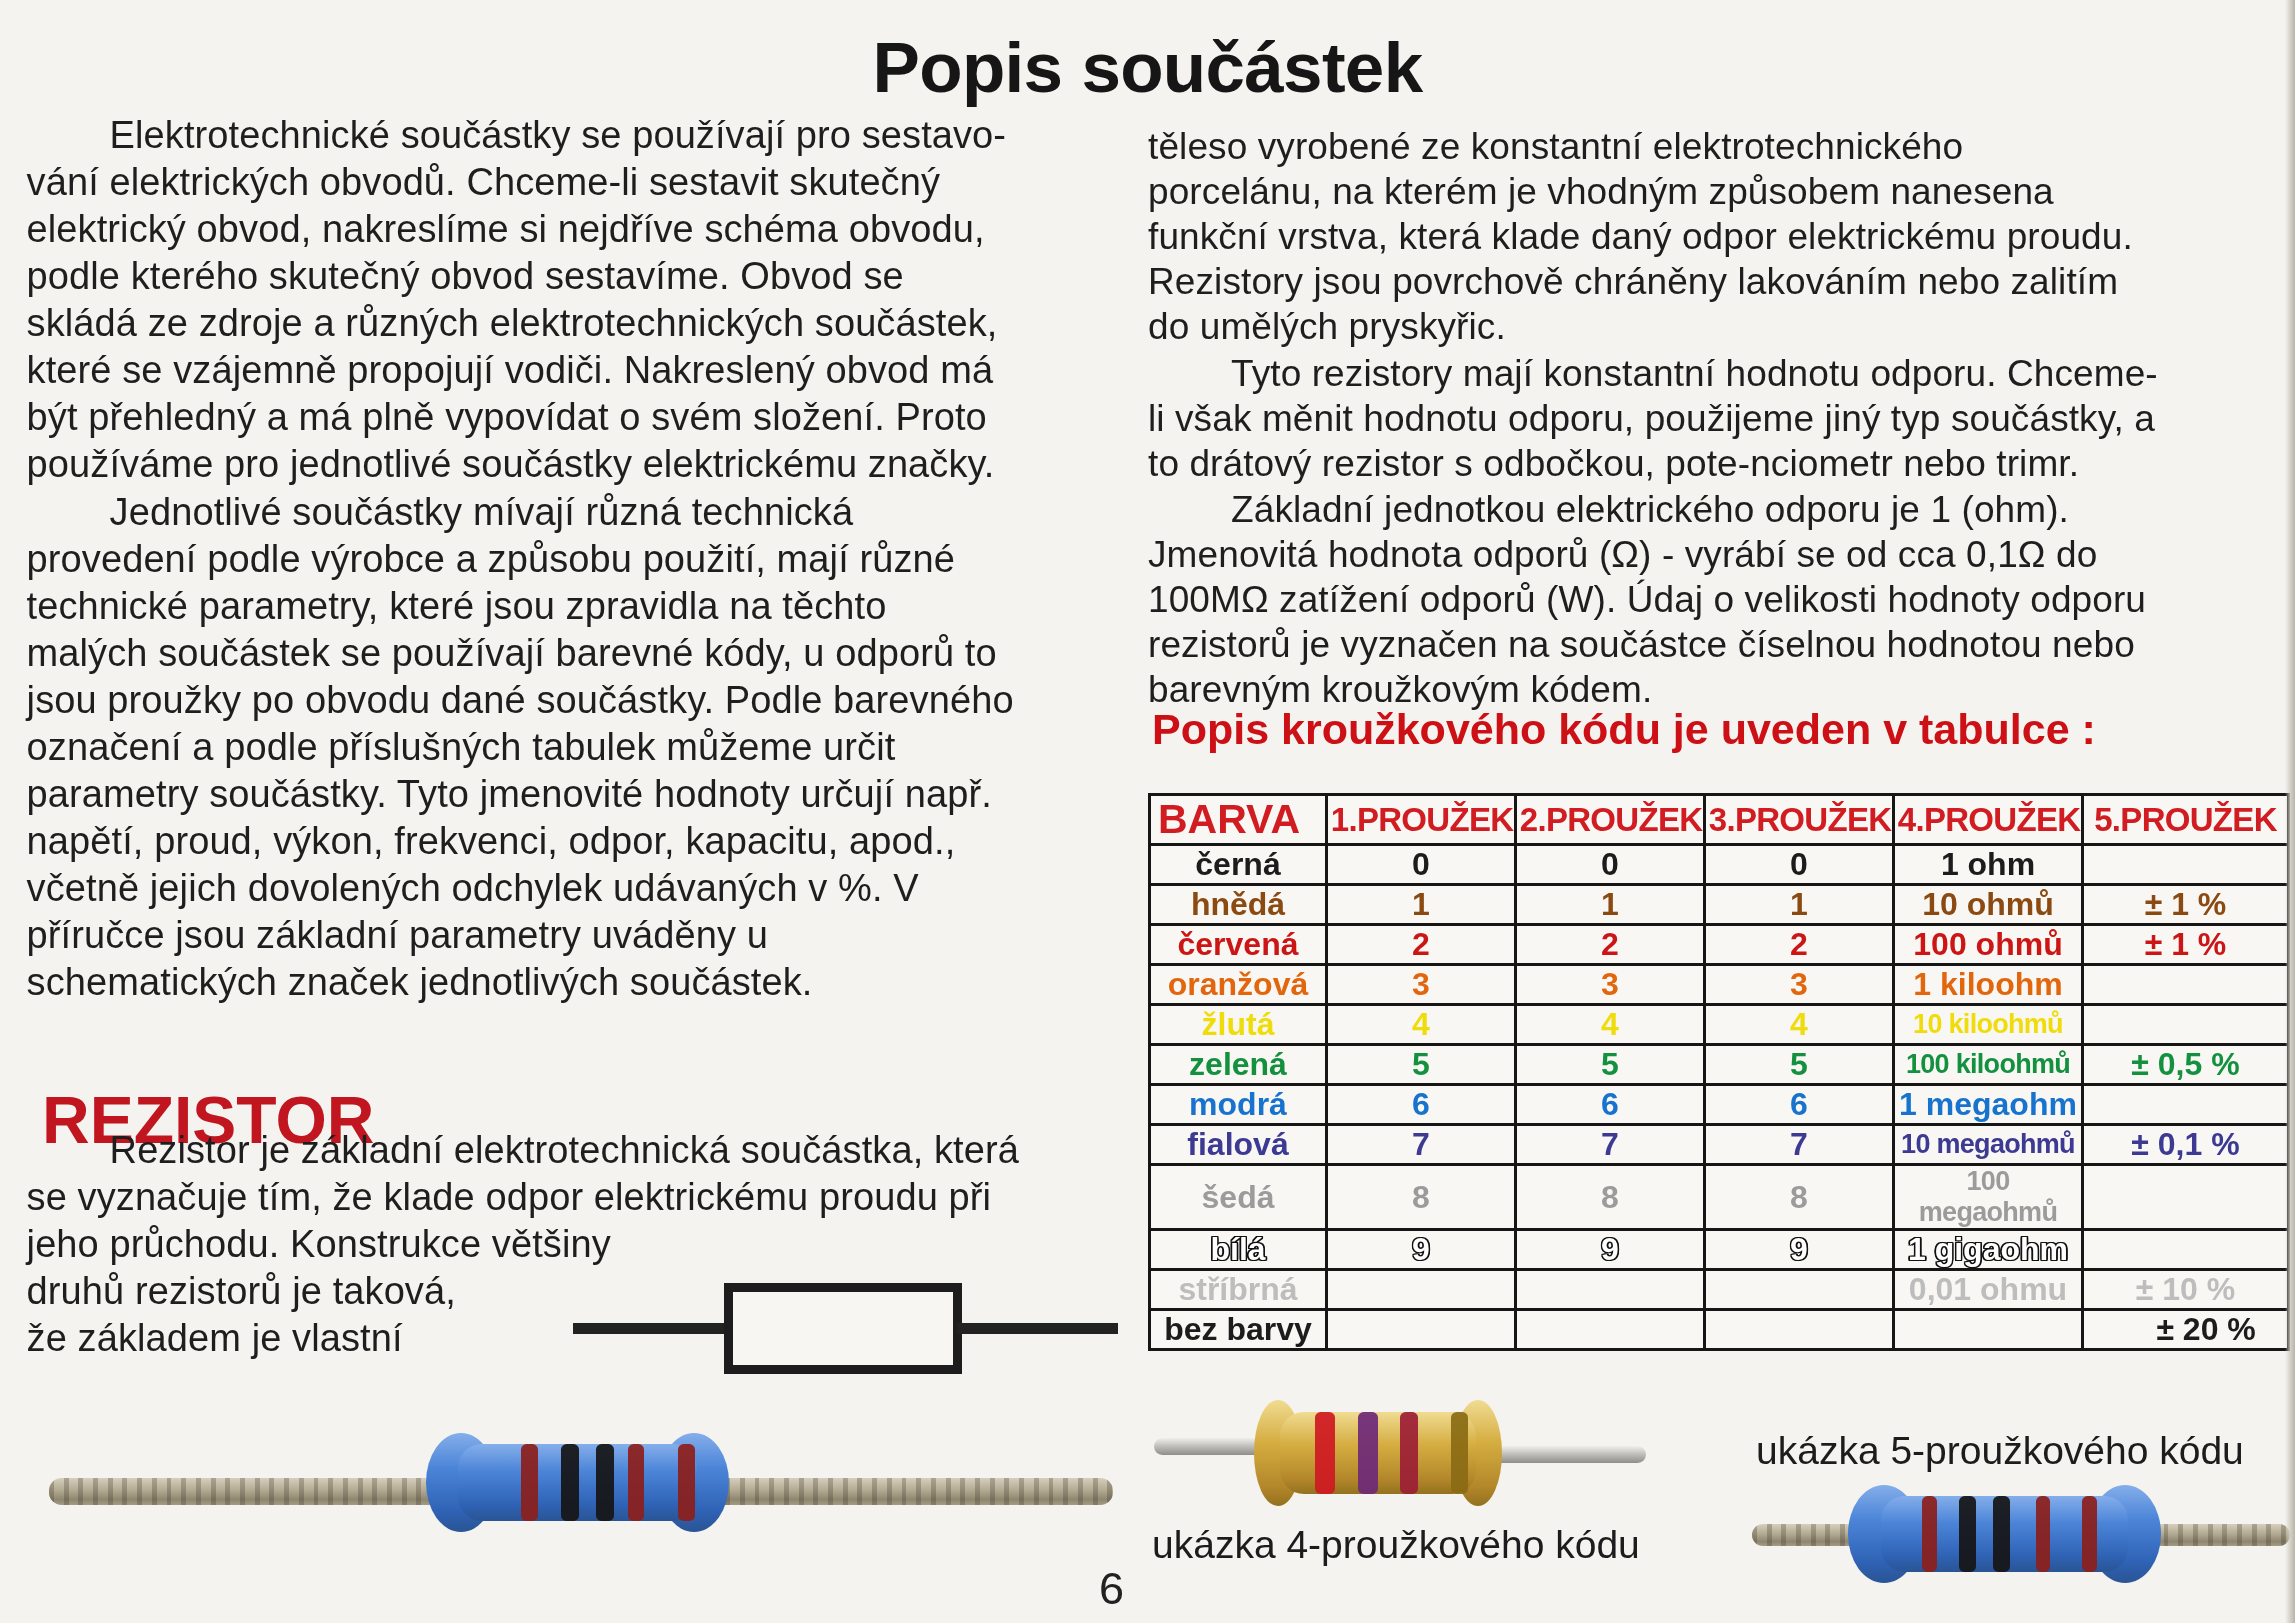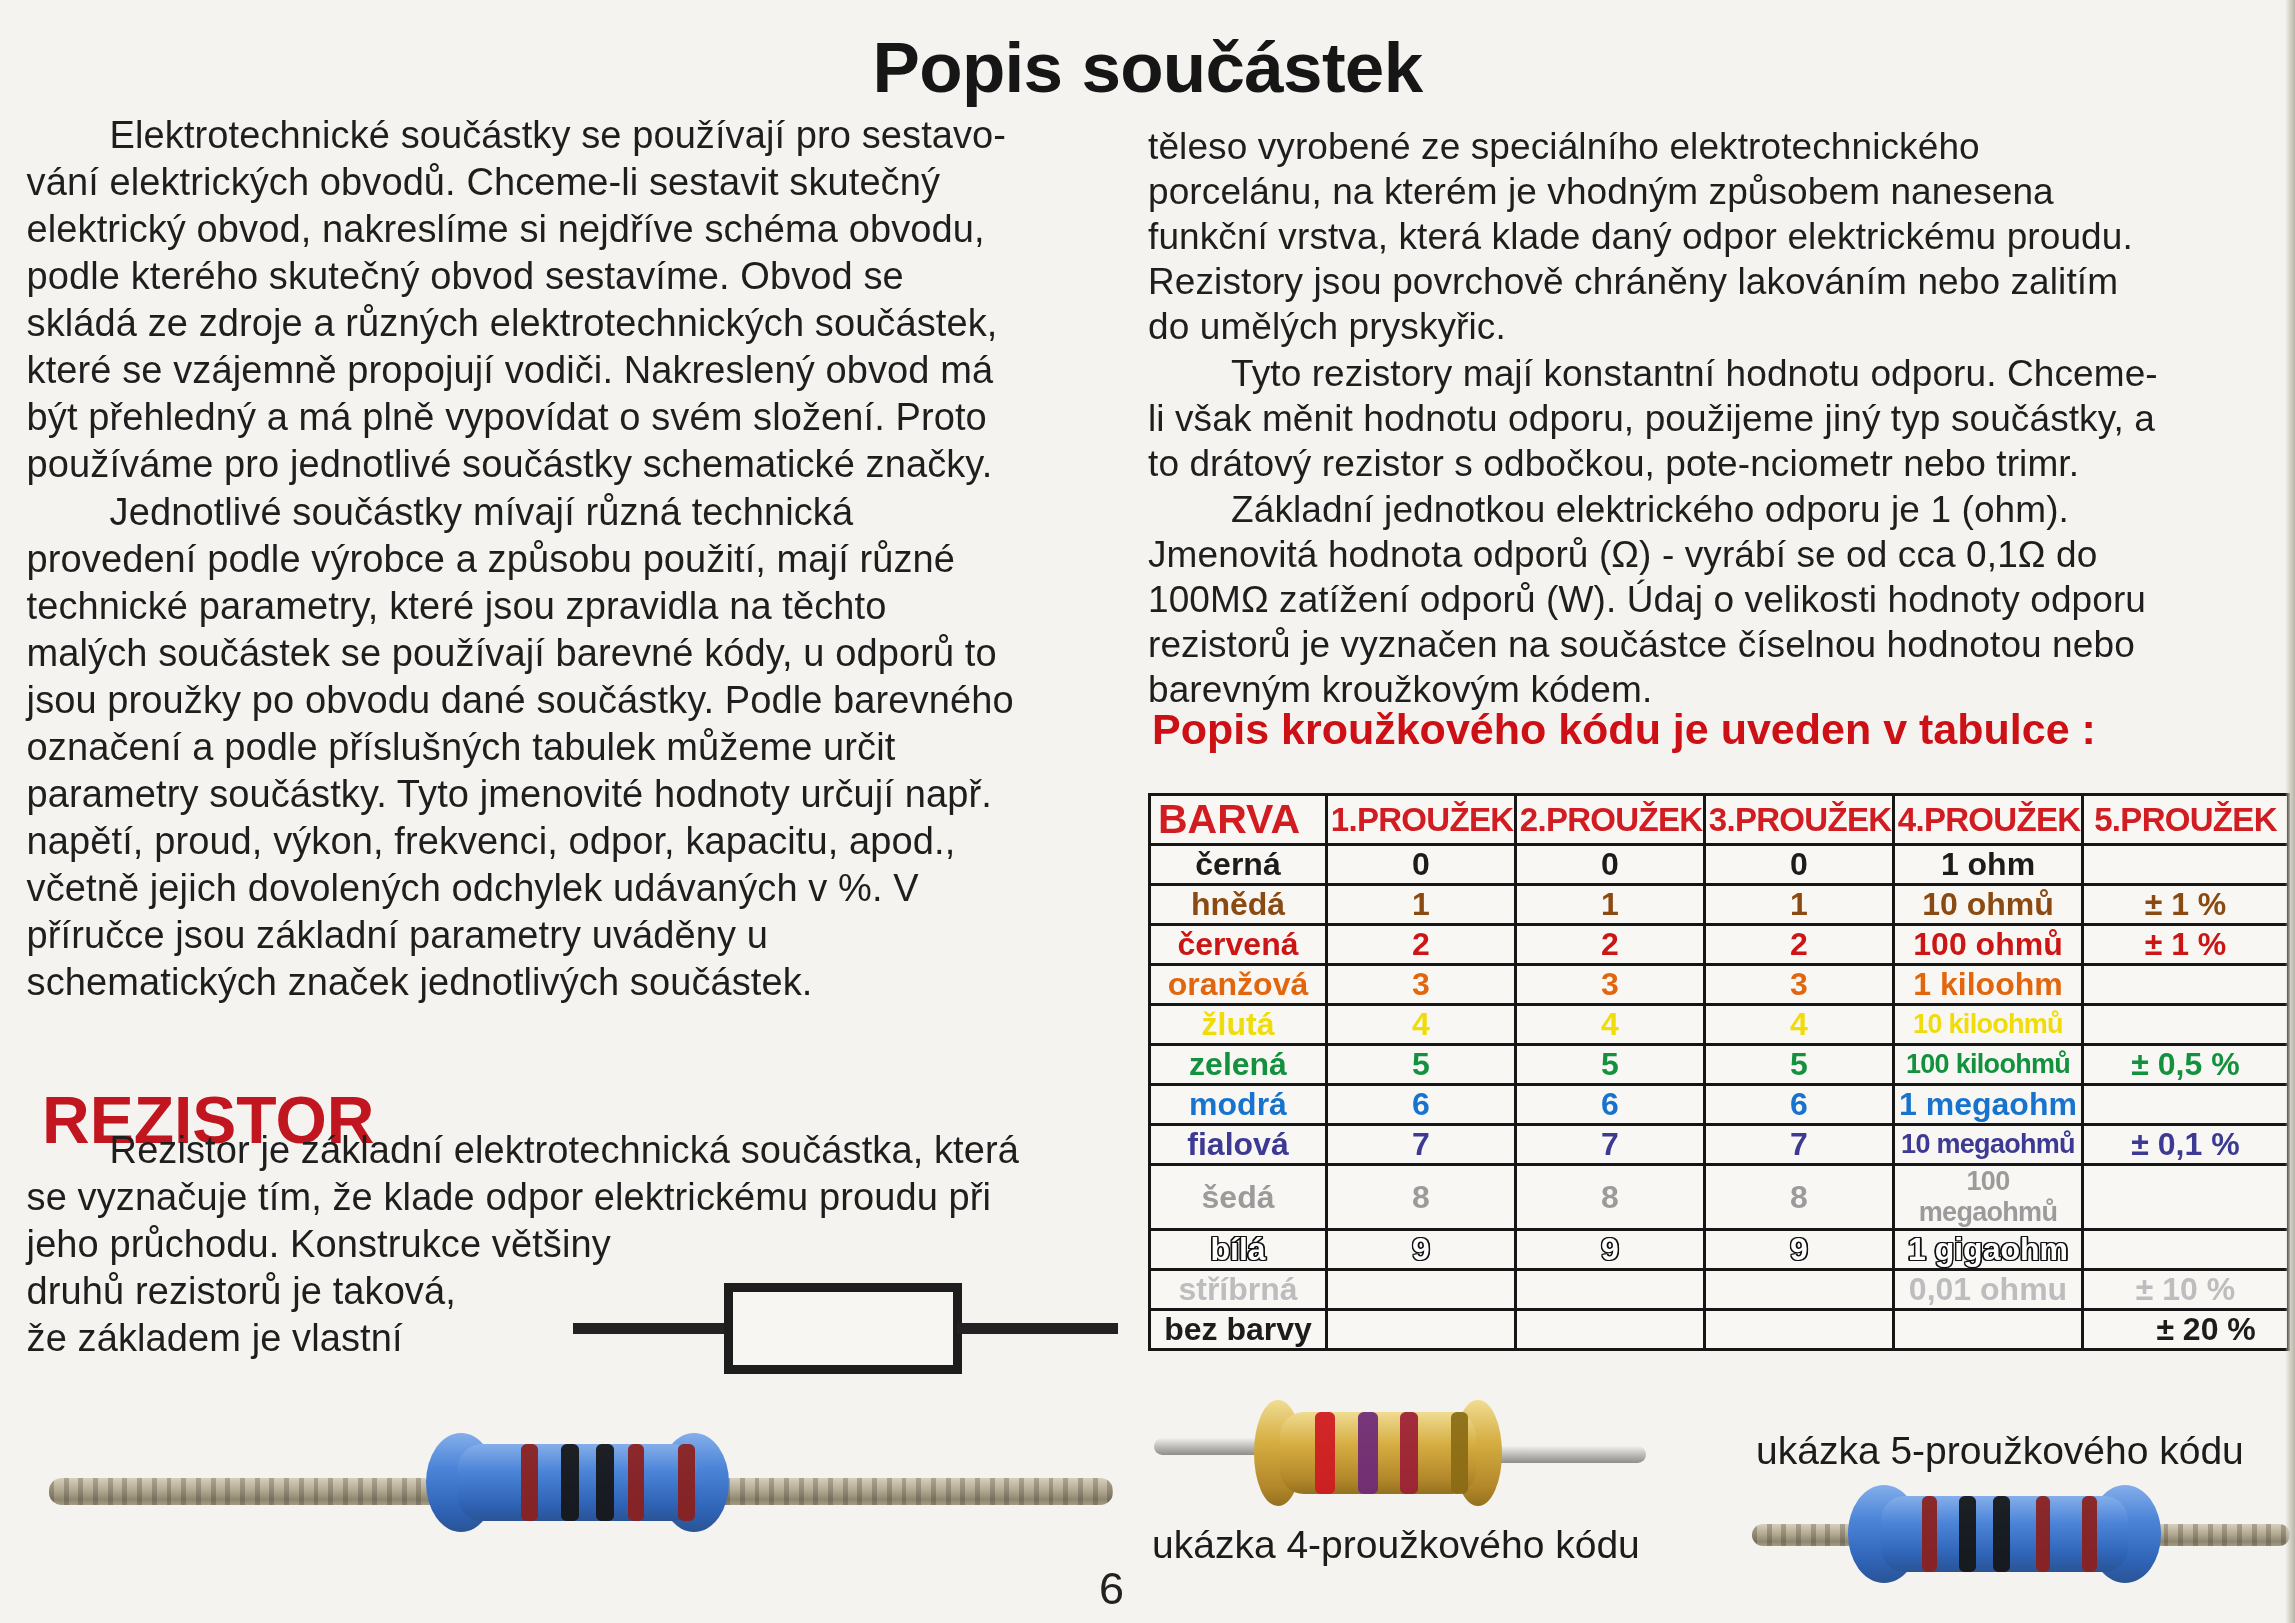--- a/index.html
+++ b/index.html
@@ -98,21 +98,21 @@
   <h1 class="title">Popis součástek</h1>
 
   <div class="para col-left indent-first p-l1">
       <div class="tline">Elektrotechnické součástky se používají pro sestavo-</div>
       <div class="tline">vání elektrických obvodů. Chceme-li sestavit skutečný</div>
       <div class="tline">elektrický obvod, nakreslíme si nejdříve schéma obvodu,</div>
       <div class="tline">podle kterého skutečný obvod sestavíme. Obvod se</div>
       <div class="tline">skládá ze zdroje a různých elektrotechnických součástek,</div>
       <div class="tline">které se vzájemně propojují vodiči. Nakreslený obvod má</div>
       <div class="tline">být přehledný a má plně vypovídat o svém složení. Proto</div>
-      <div class="tline">používáme pro jednotlivé součástky schematické značky.</div>
+      <div class="tline">používáme pro jednotlivé součástky elektrickému značky.</div>
     </div>
   <div class="para col-left indent-first p-l2">
       <div class="tline">Jednotlivé součástky mívají různá technická</div>
       <div class="tline">provedení podle výrobce a způsobu použití, mají různé</div>
       <div class="tline">technické parametry, které jsou zpravidla na těchto</div>
       <div class="tline">malých součástek se používají barevné kódy, u odporů to</div>
       <div class="tline">jsou proužky po obvodu dané součástky. Podle barevného</div>
       <div class="tline">označení a podle příslušných tabulek můžeme určit</div>
       <div class="tline">parametry součástky. Tyto jmenovité hodnoty určují např.</div>
       <div class="tline">napětí, proud, výkon, frekvenci, odpor, kapacitu, apod.,</div>
@@ -131,21 +131,21 @@
       <div class="tline">že základem je vlastní</div>
     </div>
 
   <div class="schematic">
     <div class="lead lead-l"></div>
     <div class="rect"></div>
     <div class="lead lead-r"></div>
   </div>
 
   <div class="para col-right p-r1">
-      <div class="tline">těleso vyrobené ze speciálního elektrotechnického</div>
+      <div class="tline">těleso vyrobené ze konstantní elektrotechnického</div>
       <div class="tline">porcelánu, na kterém je vhodným způsobem nanesena</div>
       <div class="tline">funkční vrstva, která klade daný odpor elektrickému proudu.</div>
       <div class="tline">Rezistory jsou povrchově chráněny lakováním nebo zalitím</div>
       <div class="tline">do umělých pryskyřic.</div>
     </div>
   <div class="para col-right indent-first p-r2">
       <div class="tline">Tyto rezistory mají konstantní hodnotu odporu. Chceme-</div>
       <div class="tline">li však měnit hodnotu odporu, použijeme jiný typ součástky, a</div>
       <div class="tline">to drátový rezistor s odbočkou, pote-nciometr nebo trimr.</div>
     </div>

